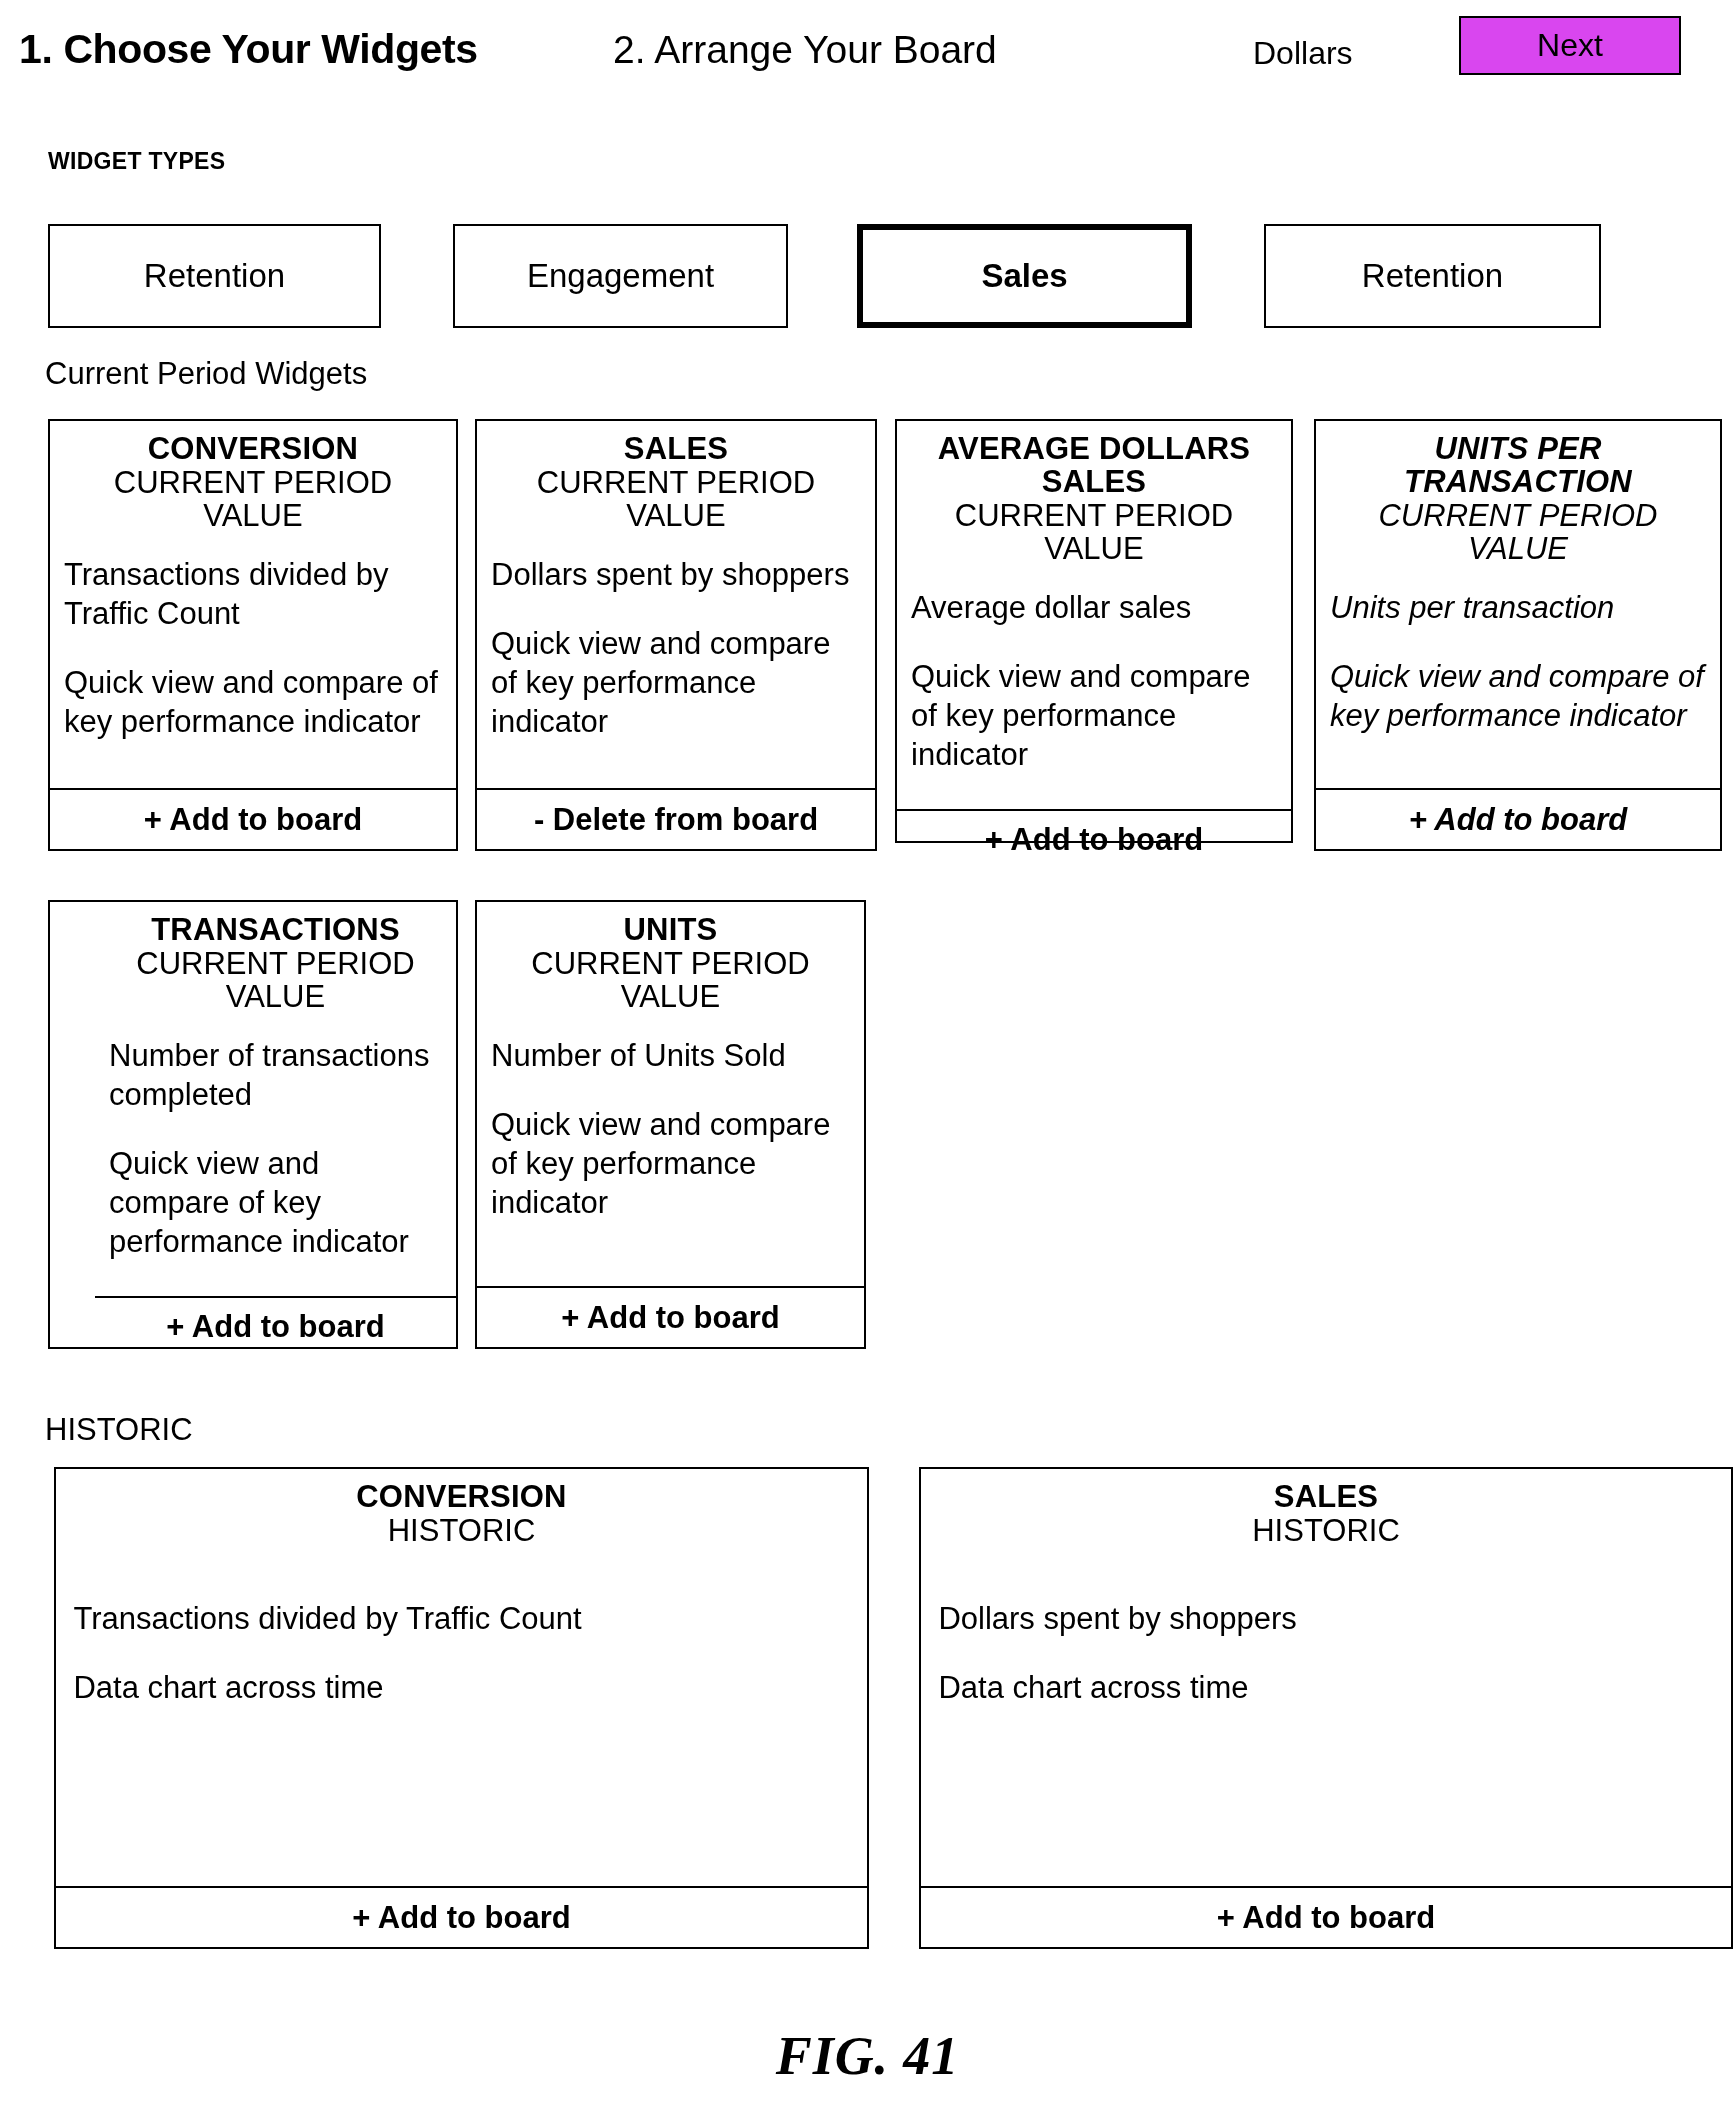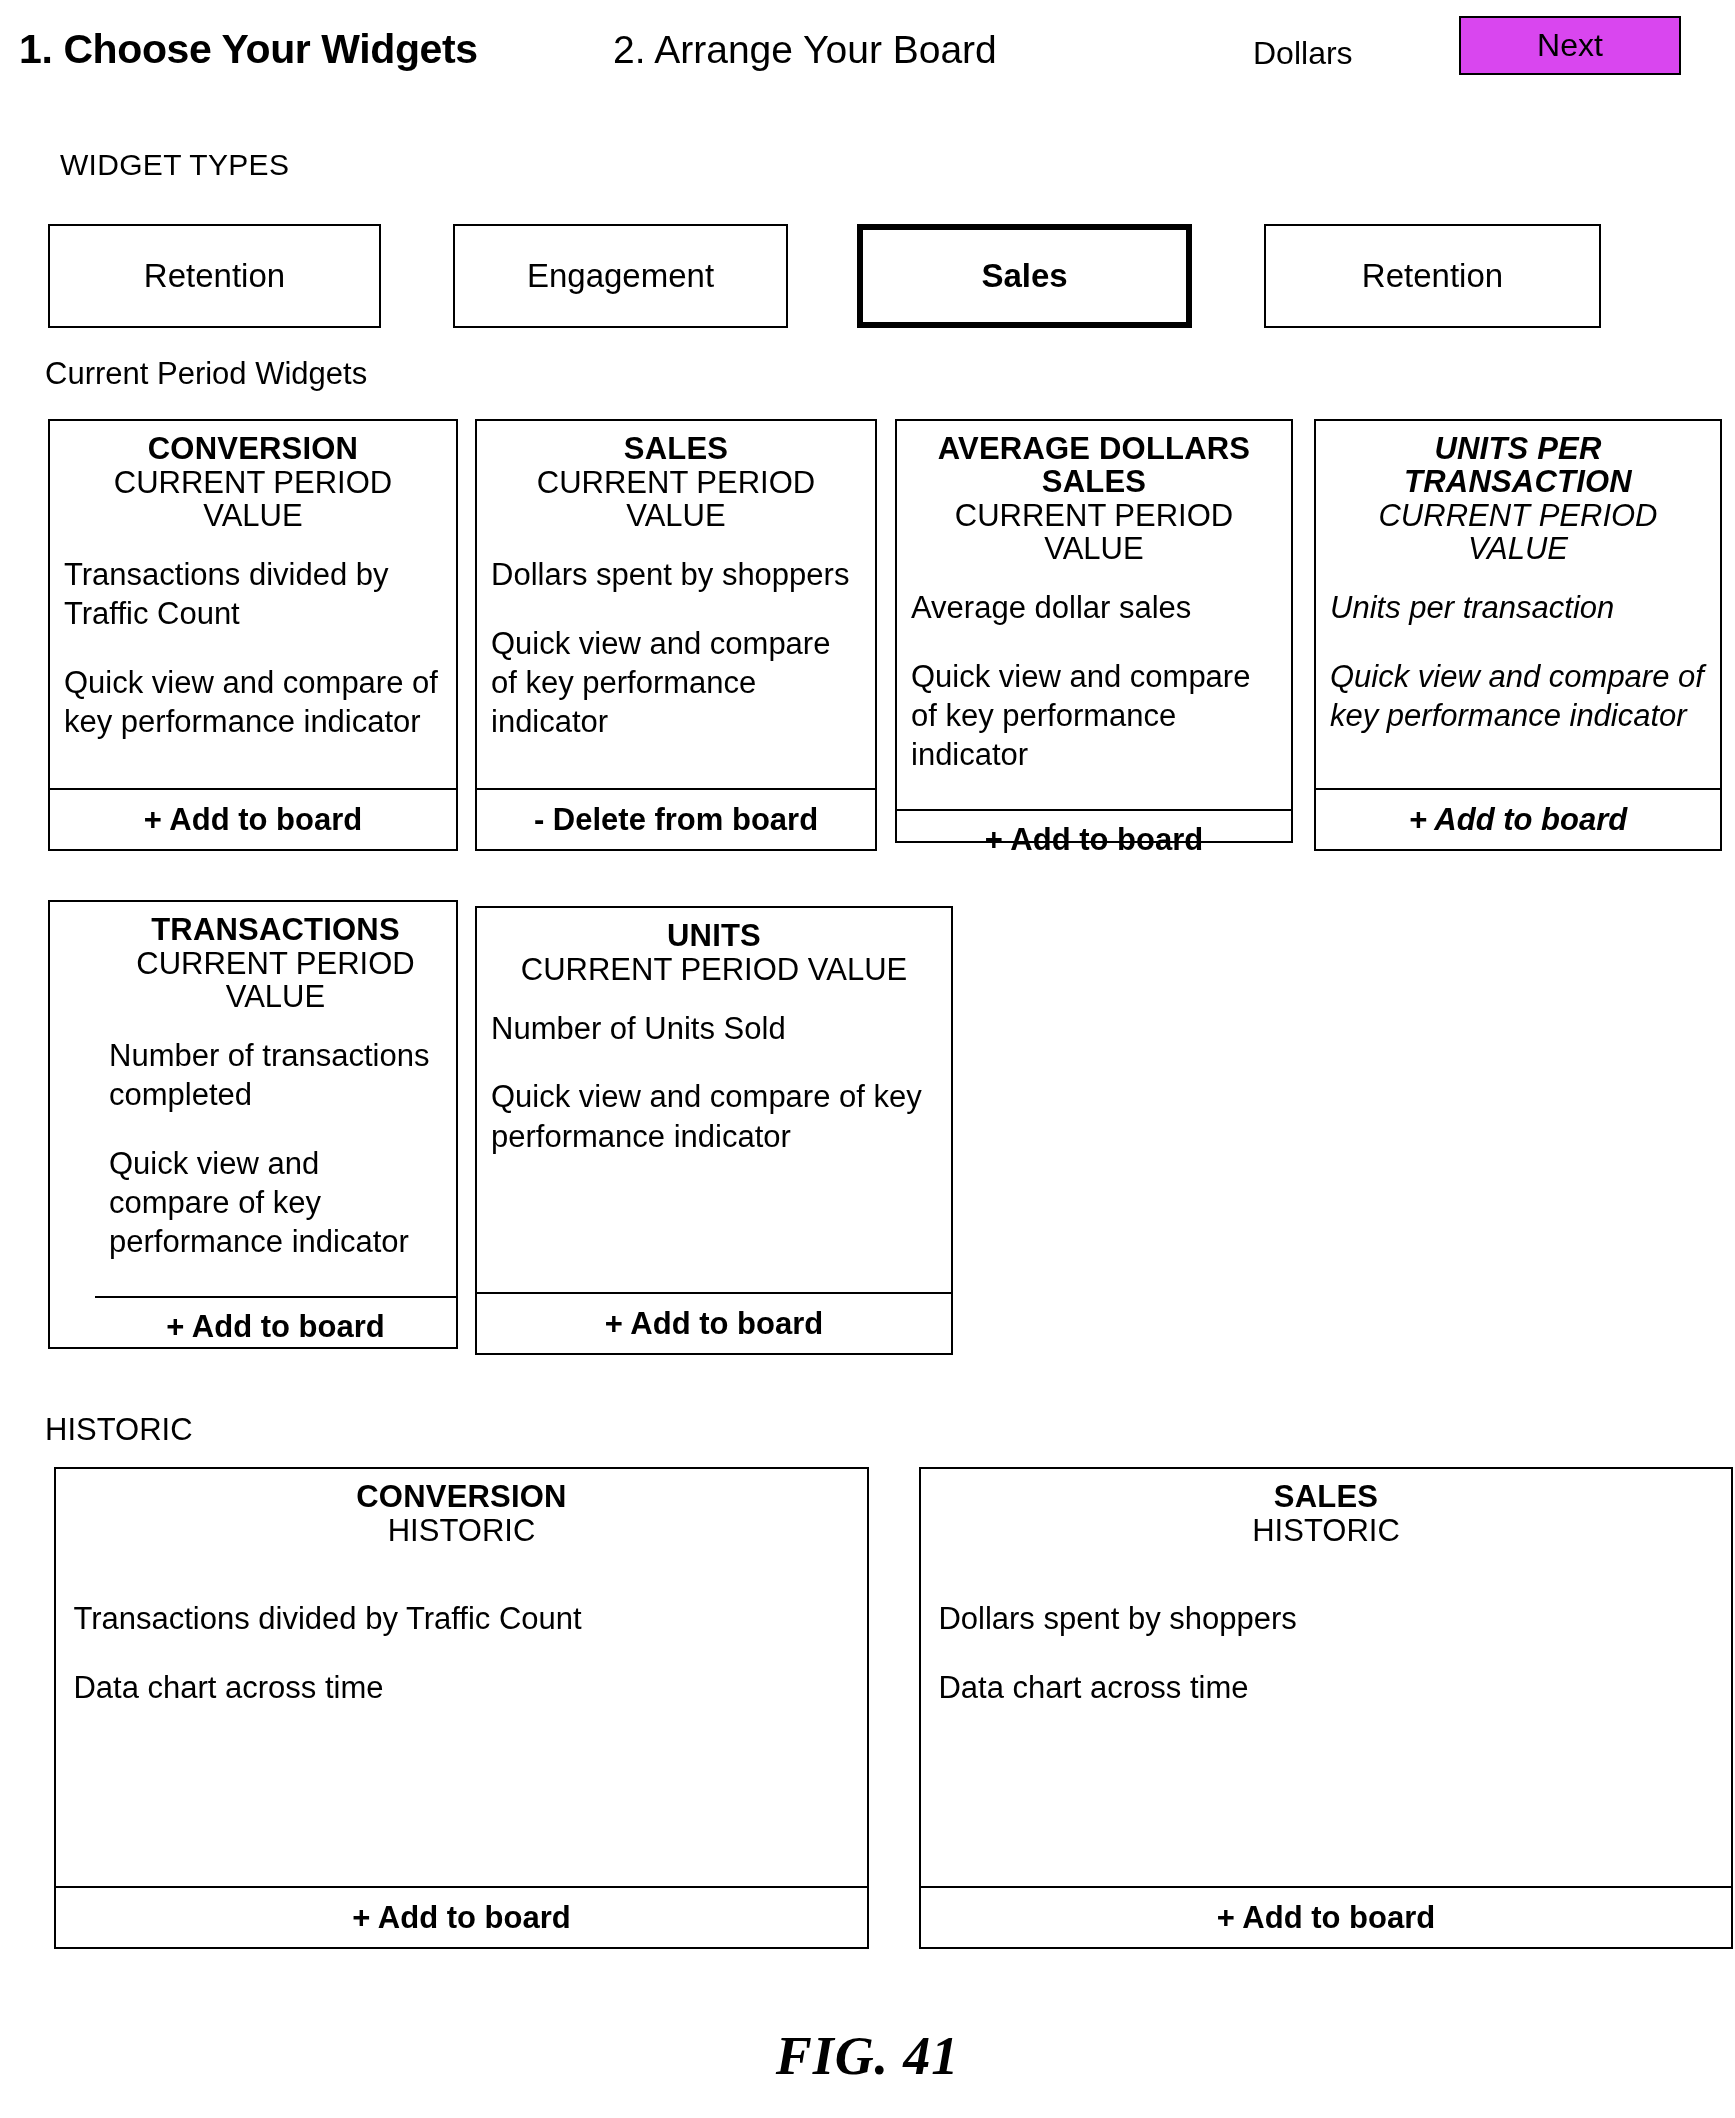--- a/index.html
+++ b/index.html
@@ -59,25 +59,24 @@
     justify-content: center;
     font-size: 32px;
     font-family: "Liberation Sans", sans-serif;
     cursor: pointer;
     box-sizing: border-box;
   }
 
   
   .section-label {
     position: absolute;
-    font-weight: normal;
-    font-size: 30px;
+    font-weight: bold;
+    font-size: 23px;
     letter-spacing: 0.3px;
     white-space: nowrap;
-    margin-left: 12px;
   }
   .label-widget-types { left: 48px; top: 148px; }
 
   .plain-label {
     position: absolute;
     font-weight: normal;
     font-size: 31px;
     white-space: nowrap;
   }
   .label-current-period { left: 45px; top: 356px; }
@@ -153,21 +152,21 @@
     cursor: pointer;
     box-sizing: border-box;
   }
 
   
   .cp-0 { left: 48px;   top: 419px;  width: 410px; height: 432px; }
   .cp-1 { left: 475px;  top: 419px;  width: 402px; height: 432px; }
   .cp-2 { left: 895px; top: 419px;  width: 398px; height: 424px; }
   .cp-3 { left: 1314px; top: 419px;  width: 408px; height: 432px; font-style: italic; }
   .cp-4 { left: 48px;   top: 900px; width: 410px; height: 449px; padding-left: 45px; }
-  .cp-5 { left: 475px;  top: 900px; width: 478px; height: 449px; margin-top: 6px; }
+  .cp-5 { left: 475px;  top: 900px; width: 391px; height: 449px; }
 
   
   .hist-card {
     position: absolute;
     border: 2.6px solid #000;
     background: #fff;
     box-sizing: border-box;
     display: flex;
     flex-direction: column;
   }

